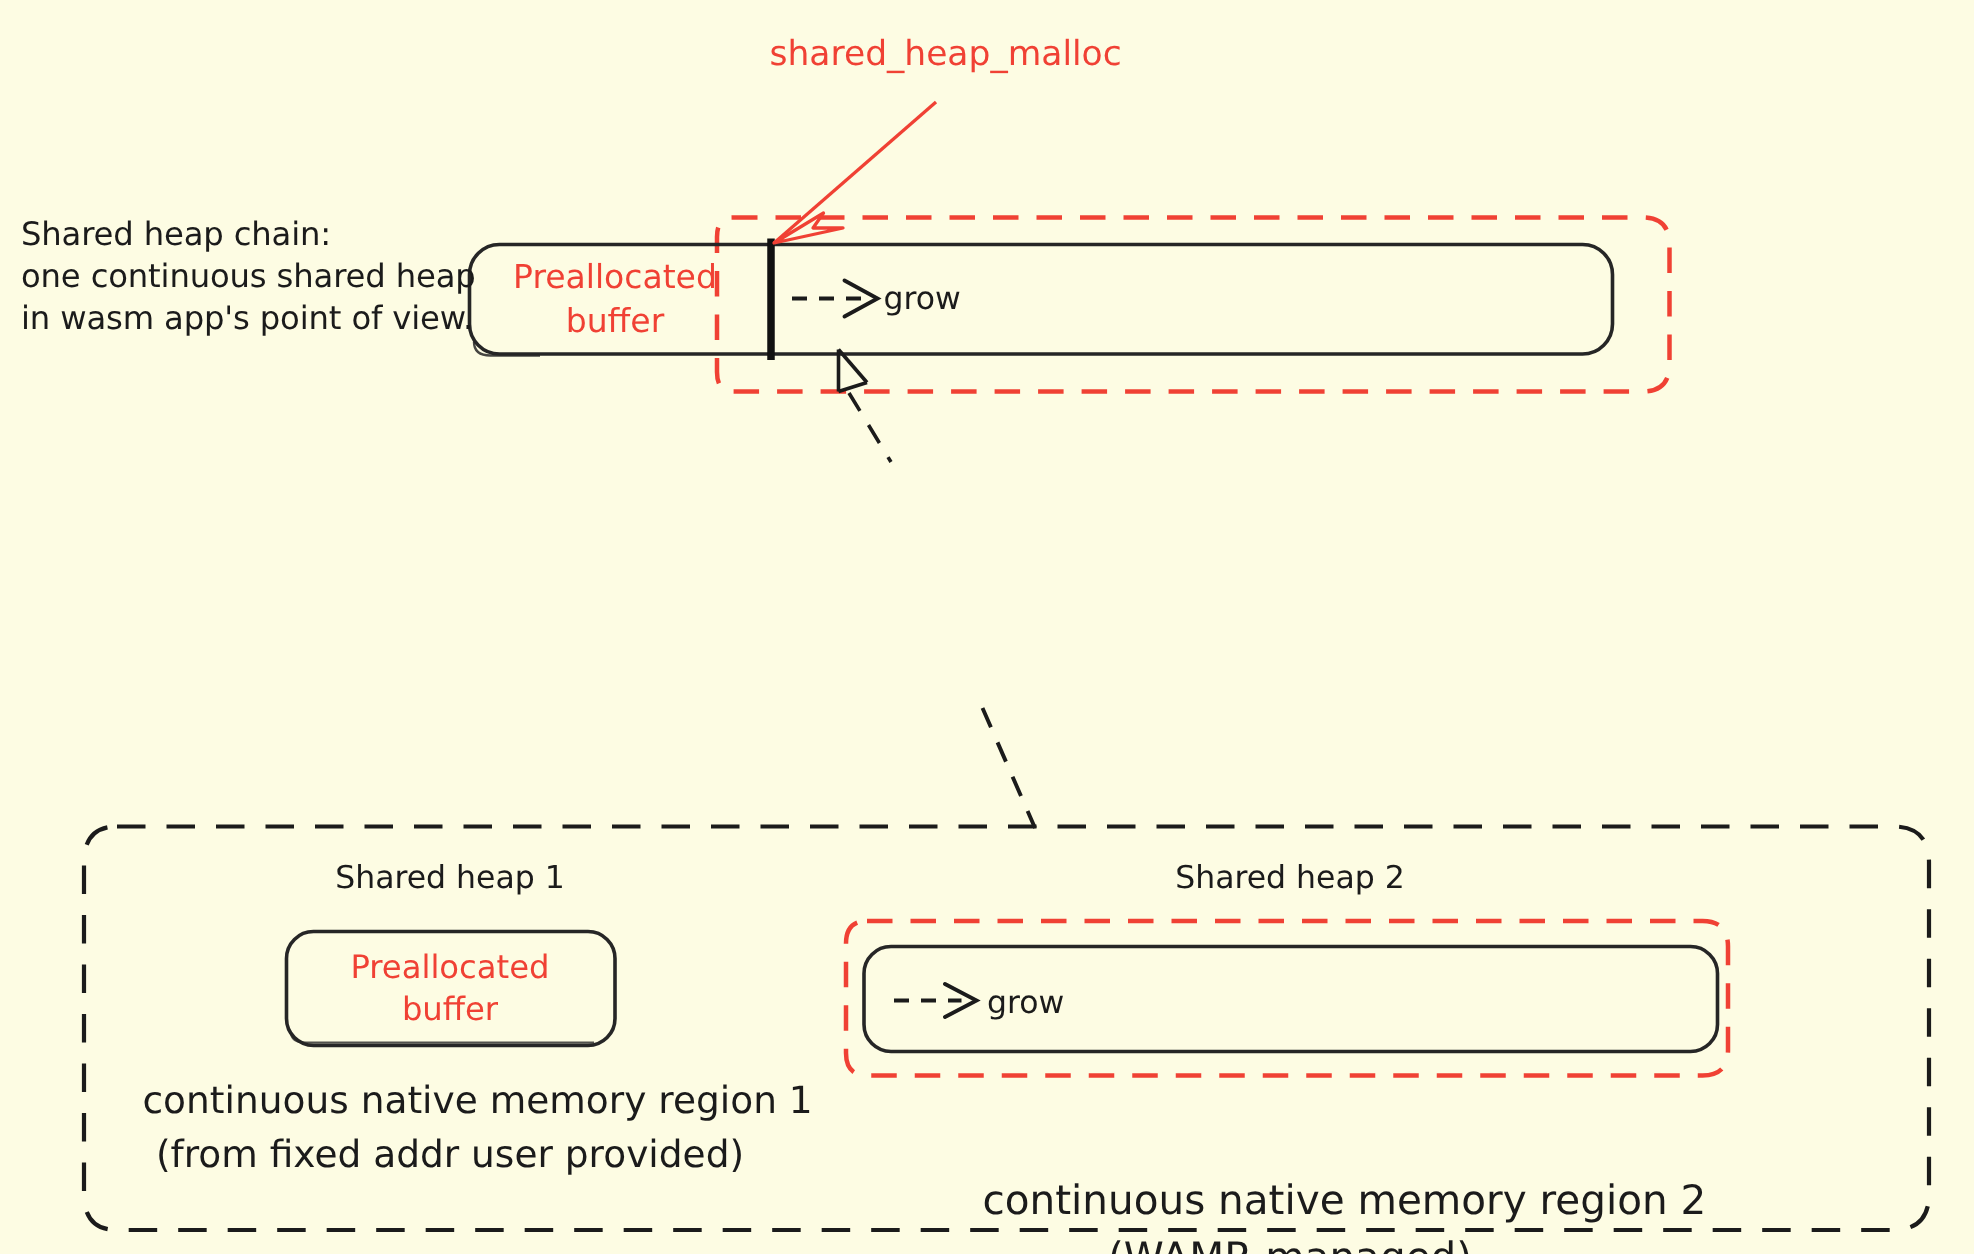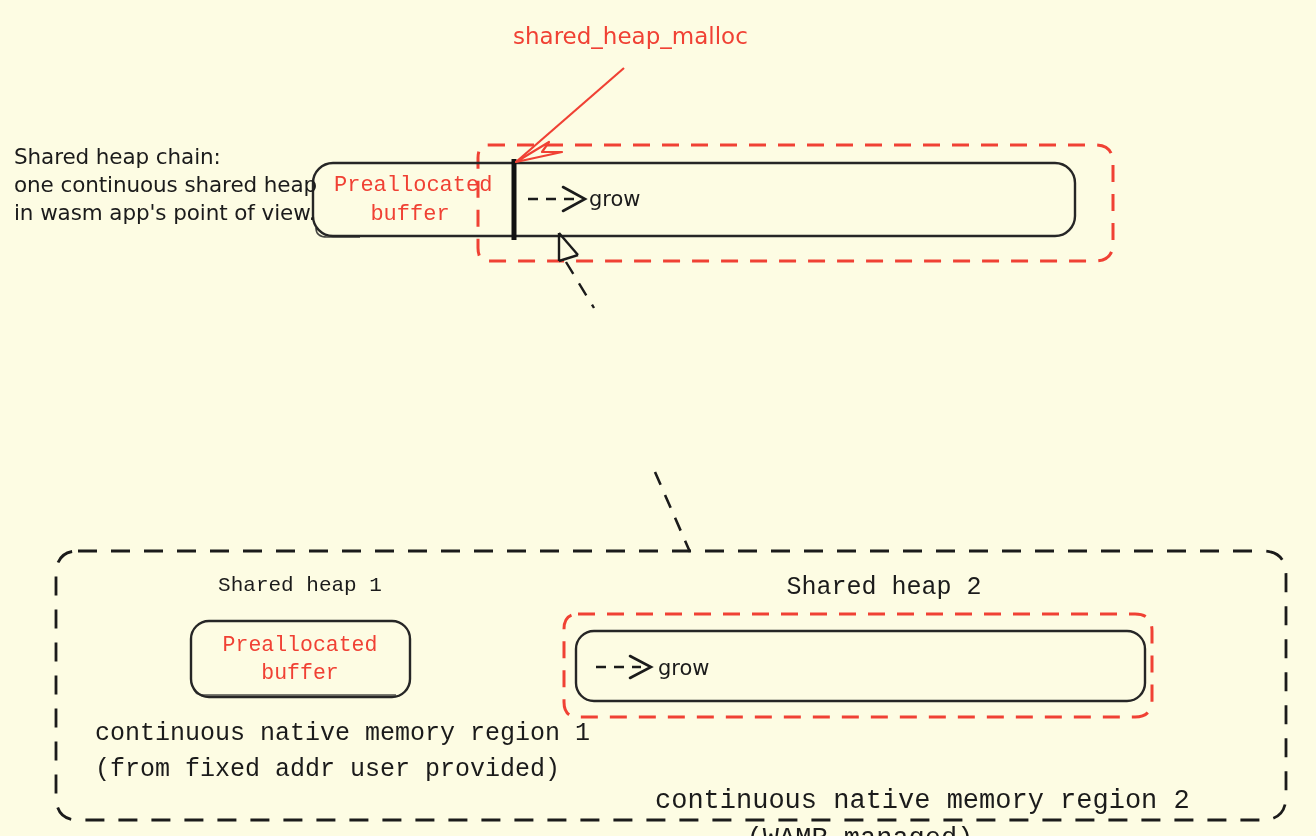--- a/index.html
+++ b/index.html
@@ -23,21 +23,21 @@
     height: 836px;
     pointer-events: none;
   }
   .txt {
     position: absolute;
     color: #1b1b1b;
     white-space: pre;
     line-height: 1.30;
   }
   .red { color: #F04134; }
-  .ctr { text-align: center; font-family: Liberation Mono, monospace; }
+  .ctr { text-align: center; }
   .t-left-note {
     left: 14px;
     top: 143px;
     font-size: 21.5px;
     letter-spacing: -0.1px;
   }
   .t-malloc {
     left: 513px;
     top: 22px;
     font-size: 23px;
@@ -61,24 +61,24 @@
     line-height: 1.42;
   }
   .t-sh1 {
     left: 140px;
     top: 572px;
     width: 320px;
     font-size: 21px;
     text-align: center;
   }
   .t-sh2 {
-    left: 724px;
+    left: 700px;
     top: 572px;
     width: 320px;
-    font-size: 25px;
+    font-size: 21px;
   }
   .t-prealloc-bot {
     left: 200px;
     top: 632px;
     width: 200px;
     font-size: 21.5px;
   }
   .t-grow-bot {
     left: 658px;
     top: 655px;

